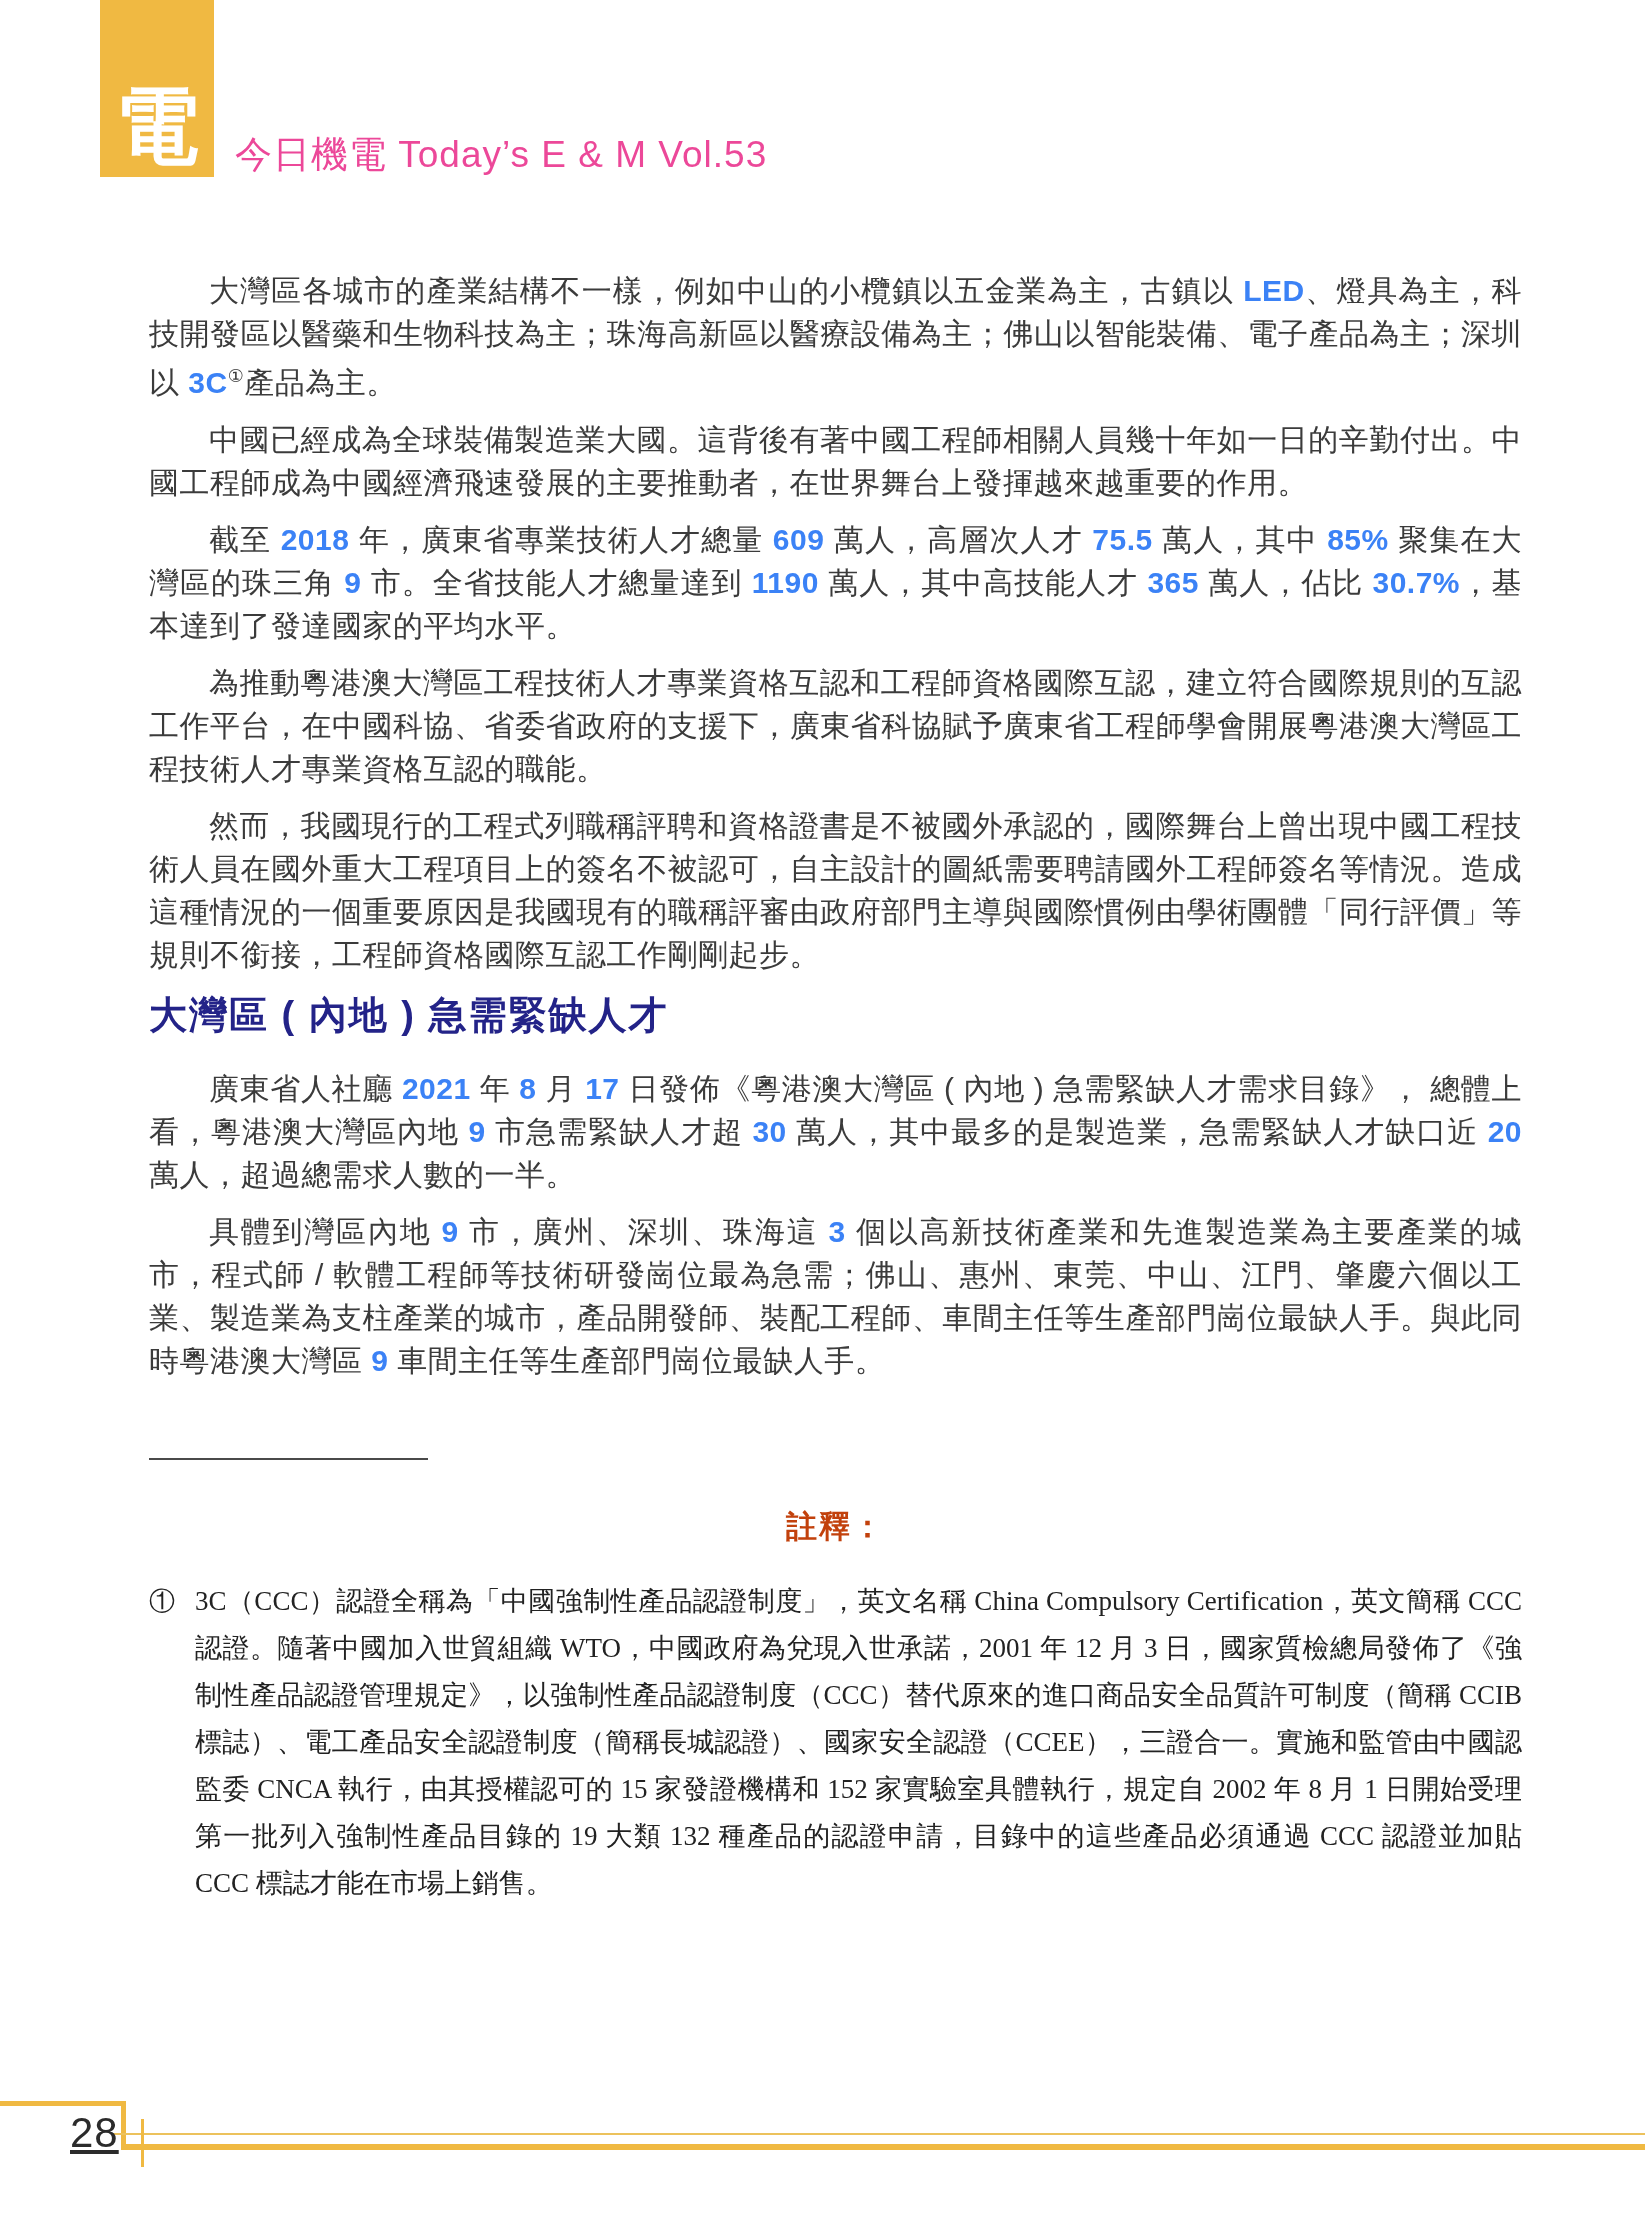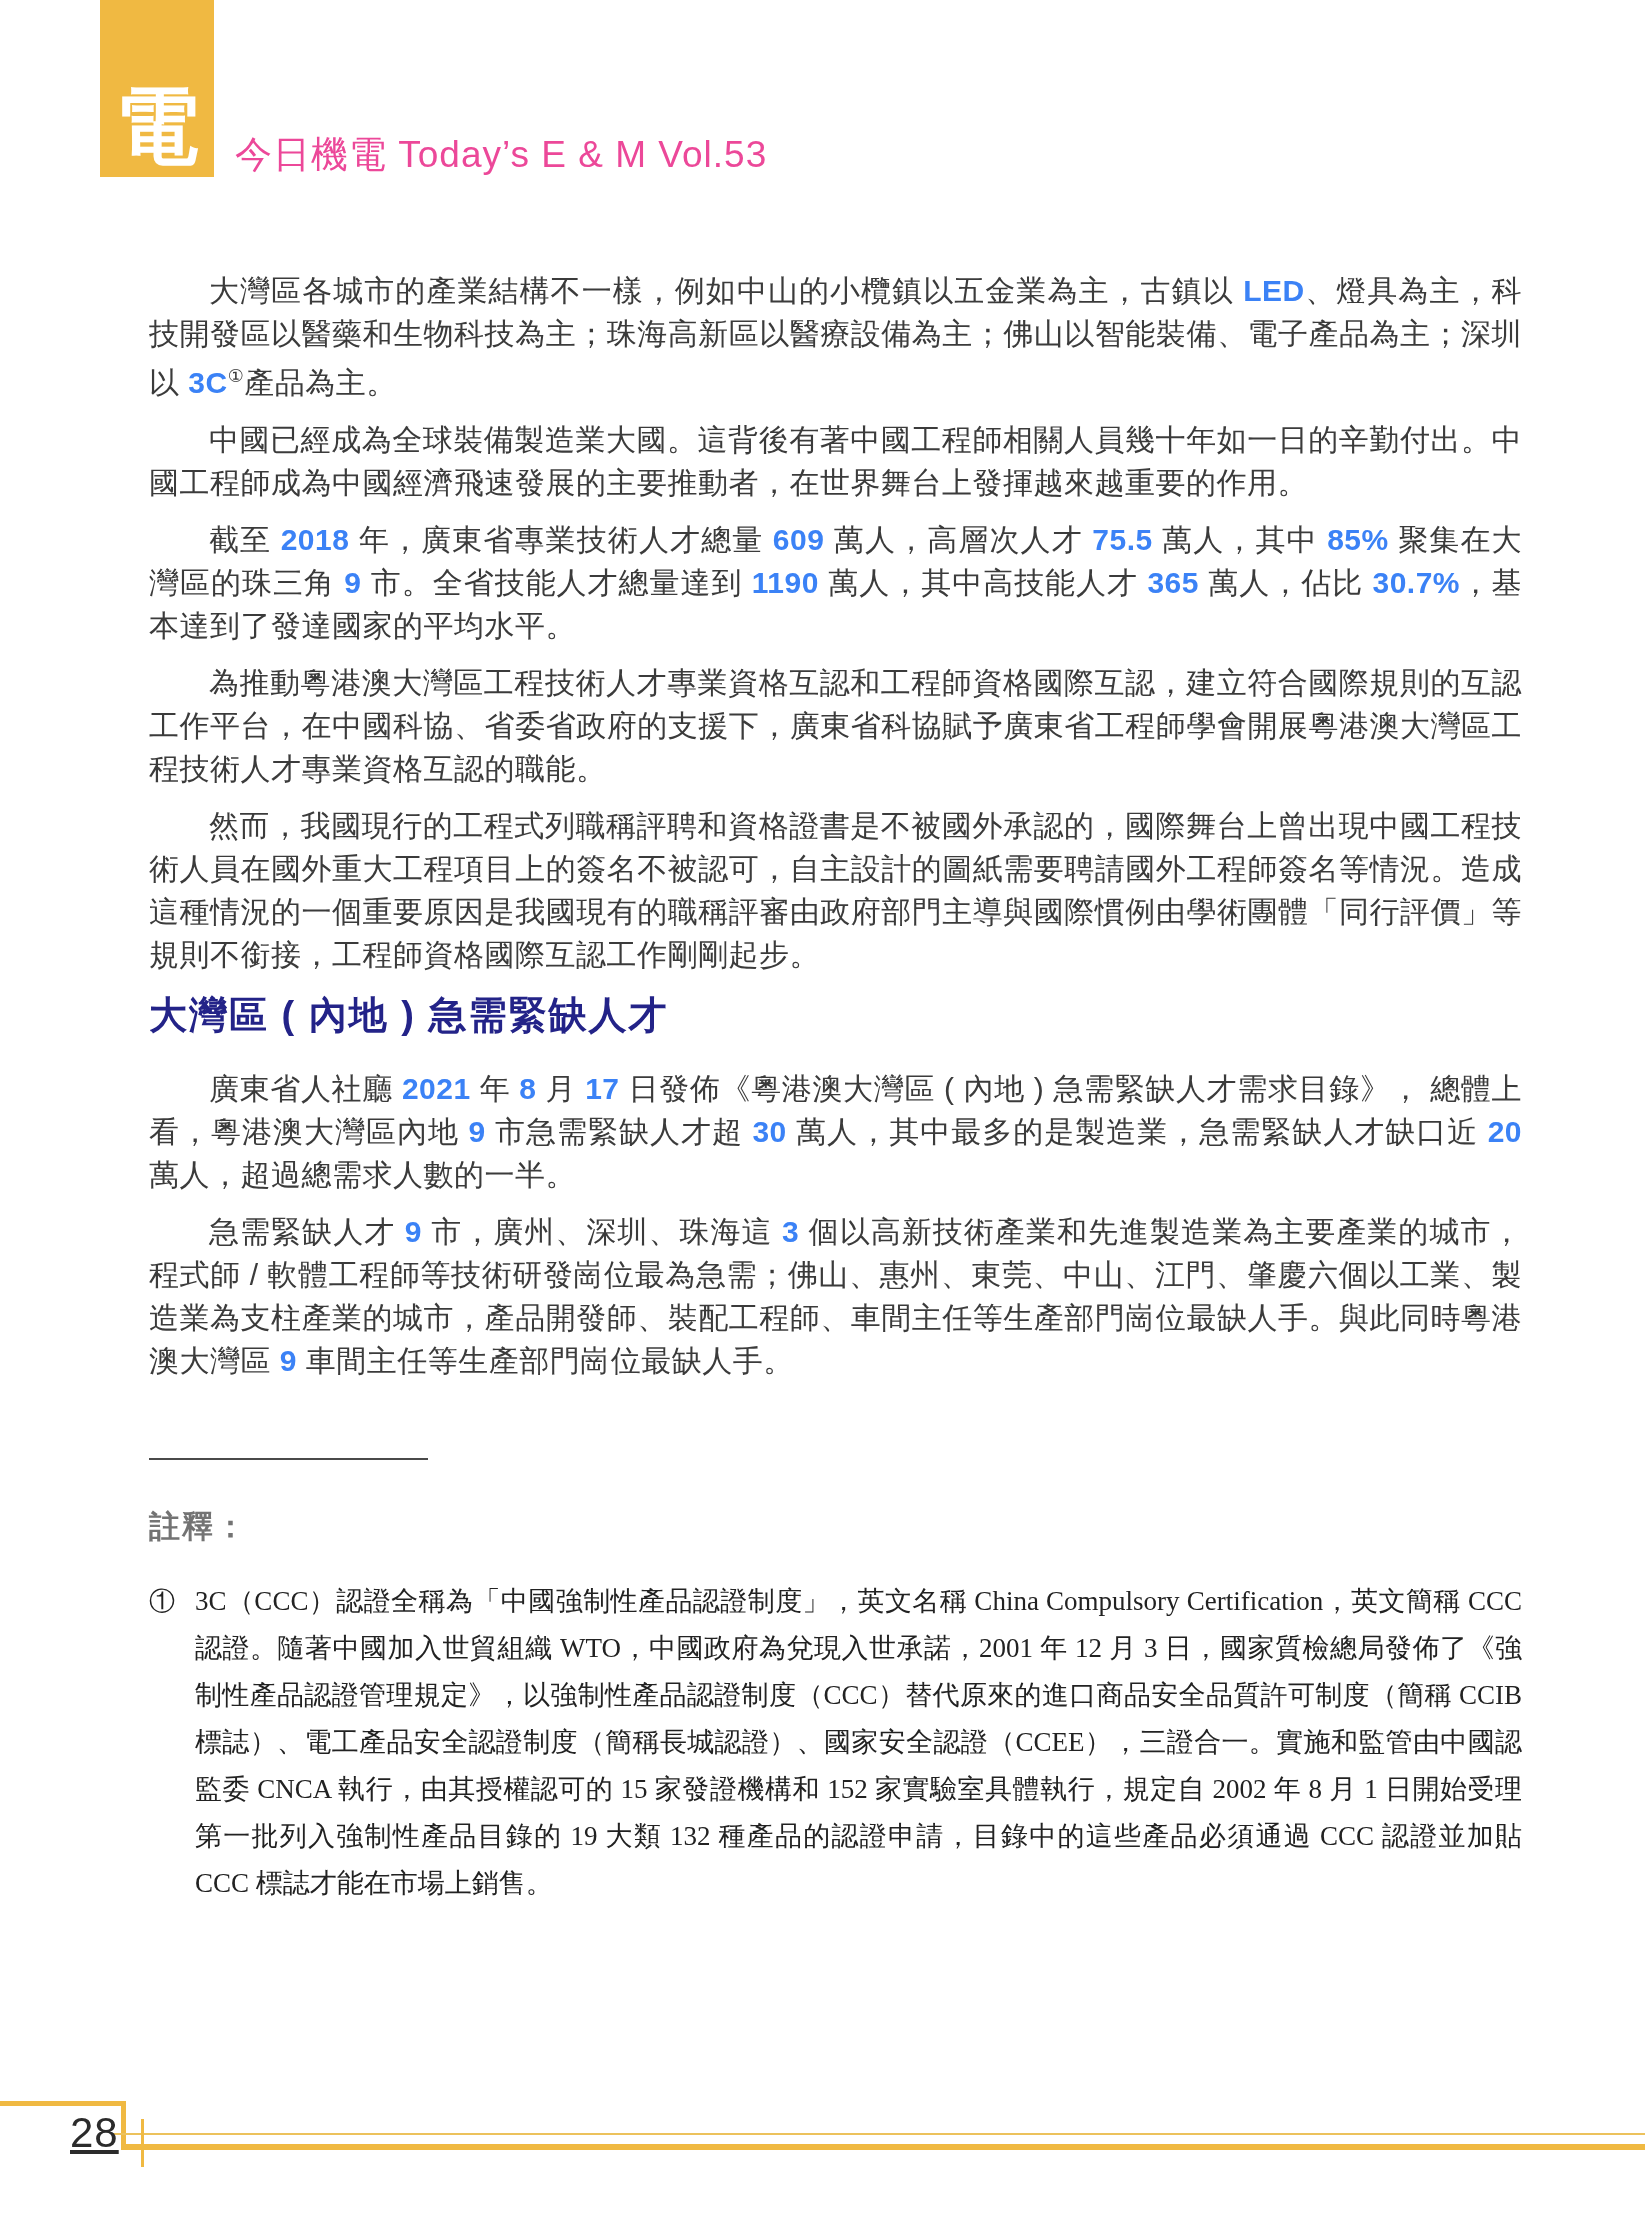--- a/index.html
+++ b/index.html
@@ -41,22 +41,22 @@
     text-indent:2em;color:#3b3b3b;letter-spacing:0.5px;
   }
   .bold-num{font-weight:bold;color:#3b82f6;}
   sup{font-size:0.6em;}
 
   .footnote-divider{
     width:279px;height:0;border-top:2px solid #4a4a4a;
     margin:76px 0 0 0;
   }
   .notes-heading{
-    font-size:31px;font-weight:bold;color:#737373;
-    margin:46px 0 13px 0;letter-spacing:2px;
+    font-size:31px;font-weight:bold;color:#c2410c;
+    margin:46px 0 13px 0;letter-spacing:2px;text-align:center;
   }
   .notes-list{margin:30px 0 0 0;padding:0;list-style:none;}
   .note-item{
     position:relative;padding-left:46px;
     font-family:"Liberation Serif","DejaVu Serif",serif;
     font-size:27px;line-height:47px;color:#222222;
     text-align:justify;text-justify:inter-ideograph;
   }
   .note-marker{
     position:absolute;left:0;top:0;
@@ -86,21 +86,21 @@
 
   <div class="content">
     <div id="sections">
         <p class="body-para"><span>大灣區各城市的產業結構不一樣，例如中山的小欖鎮以五金業為主，古鎮以 </span><span class="bold-num">LED</span><span>、燈具為主，科技開發區以醫藥和生物科技為主；珠海高新區以醫療設備為主；佛山以智能裝備、電子產品為主；深圳以 </span><span class="bold-num">3C</span><sup>①</sup><span>產品為主。</span></p>
         <p class="body-para"><span>中國已經成為全球裝備製造業大國。這背後有著中國工程師相關人員幾十年如一日的辛勤付出。中國工程師成為中國經濟飛速發展的主要推動者，在世界舞台上發揮越來越重要的作用。</span></p>
         <p class="body-para"><span>截至 </span><span class="bold-num">2018</span><span> 年，廣東省專業技術人才總量 </span><span class="bold-num">609</span><span> 萬人，高層次人才 </span><span class="bold-num">75.5</span><span> 萬人，其中 </span><span class="bold-num">85%</span><span> 聚集在大灣區的珠三角 </span><span class="bold-num">9</span><span> 市。全省技能人才總量達到 </span><span class="bold-num">1190</span><span> 萬人，其中高技能人才 </span><span class="bold-num">365</span><span> 萬人，佔比 </span><span class="bold-num">30.7%</span><span>，基本達到了發達國家的平均水平。</span></p>
         <p class="body-para"><span>為推動粵港澳大灣區工程技術人才專業資格互認和工程師資格國際互認，建立符合國際規則的互認工作平台，在中國科協、省委省政府的支援下，廣東省科協賦予廣東省工程師學會開展粵港澳大灣區工程技術人才專業資格互認的職能。</span></p>
         <p class="body-para"><span>然而，我國現行的工程式列職稱評聘和資格證書是不被國外承認的，國際舞台上曾出現中國工程技術人員在國外重大工程項目上的簽名不被認可，自主設計的圖紙需要聘請國外工程師簽名等情況。造成這種情況的一個重要原因是我國現有的職稱評審由政府部門主導與國際慣例由學術團體「同行評價」等規則不銜接，工程師資格國際互認工作剛剛起步。</span></p>
         <h2 class="sec-heading second">大灣區 ( 內地 ) 急需緊缺人才</h2>
         <p class="body-para"><span>廣東省人社廳 </span><span class="bold-num">2021</span><span> 年 </span><span class="bold-num">8</span><span> 月 </span><span class="bold-num">17</span><span> 日發佈《粵港澳大灣區 ( 內地 ) 急需緊缺人才需求目錄》， 總體上看，粵港澳大灣區內地 </span><span class="bold-num">9</span><span> 市急需緊缺人才超 </span><span class="bold-num">30</span><span> 萬人，其中最多的是製造業，急需緊缺人才缺口近 </span><span class="bold-num">20</span><span> 萬人，超過總需求人數的一半。</span></p>
-        <p class="body-para"><span>急需緊缺人才 </span><span class="bold-num">9</span><span> 市，廣州、深圳、珠海這 </span><span class="bold-num">3</span><span> 個以高新技術產業和先進製造業為主要產業的城市，程式師 / 軟體工程師等技術研發崗位最為急需；佛山、惠州、東莞、中山、江門、肇慶六個以工業、製造業為支柱產業的城市，產品開發師、裝配工程師、車間主任等生產部門崗位最缺人手。與此同時粵港澳大灣區 </span><span class="bold-num">9</span><span> 車間主任等生產部門崗位最缺人手。</span></p>
+        <p class="body-para"><span>具體到灣區內地 </span><span class="bold-num">9</span><span> 市，廣州、深圳、珠海這 </span><span class="bold-num">3</span><span> 個以高新技術產業和先進製造業為主要產業的城市，程式師 / 軟體工程師等技術研發崗位最為急需；佛山、惠州、東莞、中山、江門、肇慶六個以工業、製造業為支柱產業的城市，產品開發師、裝配工程師、車間主任等生產部門崗位最缺人手。與此同時粵港澳大灣區 </span><span class="bold-num">9</span><span> 車間主任等生產部門崗位最缺人手。</span></p>
       </div>
 
     <div class="footnote-divider"></div>
 
     <div class="notes-heading">註釋：</div>
     <ul class="notes-list" id="notes-list">
         <li class="note-item"><span class="note-marker">①</span><span>3C（CCC）認證全稱為「中國強制性產品認證制度」，英文名稱 China Compulsory Certification，英文簡稱 CCC 認證。隨著中國加入世貿組織 WTO，中國政府為兌現入世承諾，2001 年 12 月 3 日，國家質檢總局發佈了《強制性產品認證管理規定》，以強制性產品認證制度（CCC）替代原來的進口商品安全品質許可制度（簡稱 CCIB 標誌）、電工產品安全認證制度（簡稱長城認證）、國家安全認證（CCEE），三證合一。實施和監管由中國認監委 CNCA 執行，由其授權認可的 15 家發證機構和 152 家實驗室具體執行，規定自 2002 年 8 月 1 日開始受理第一批列入強制性產品目錄的 19 大類 132 種產品的認證申請，目錄中的這些產品必須通過 CCC 認證並加貼 CCC 標誌才能在市場上銷售。</span></li>
       </ul>
   </div>
 

